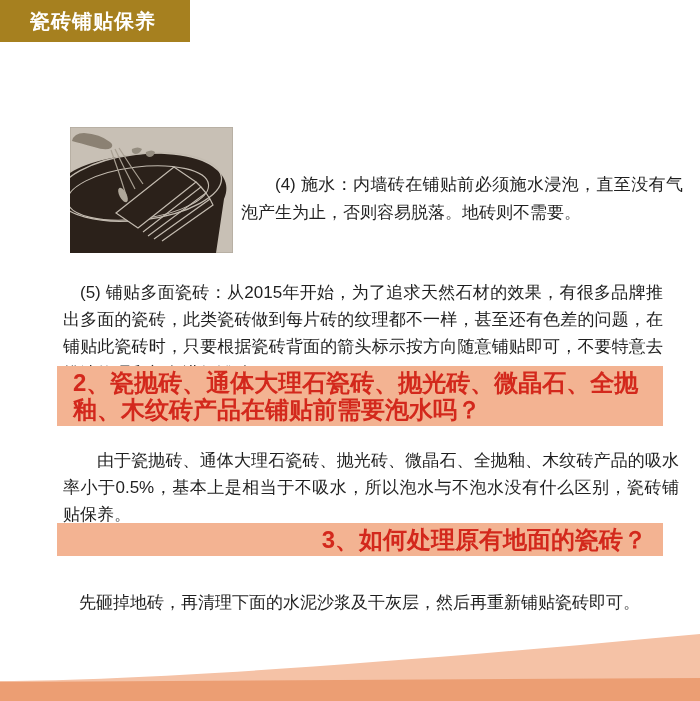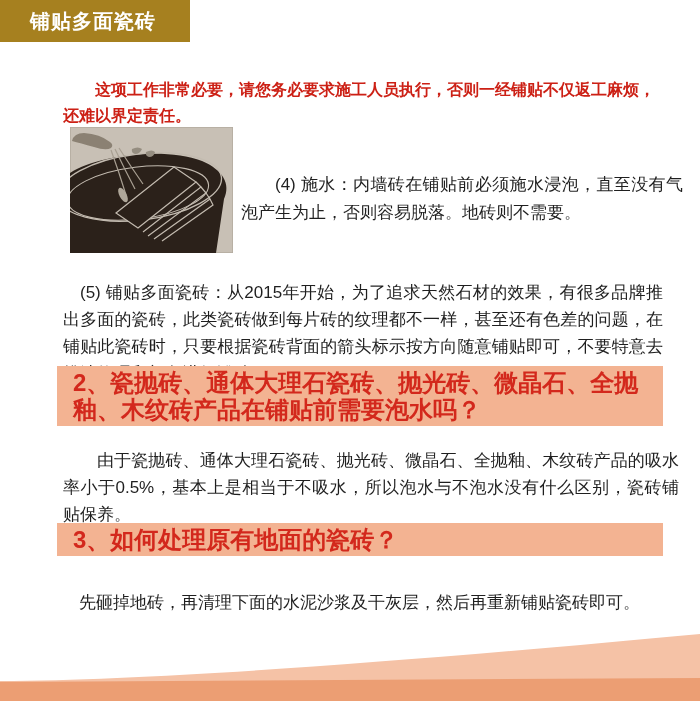--- a/index.html
+++ b/index.html
@@ -23,35 +23,34 @@
   .para{color:#1F1F1F;font-size:17px;line-height:27px;position:absolute;text-align:justify;}
   .p4{left:241px;top:154px;width:442px;line-height:28px;text-indent:2em;}
   .p5{left:63px;top:262px;width:600px;text-indent:1em;}
   .a2{left:63px;top:430px;width:616px;text-indent:2em;}
   .a3{left:57px;top:572px;width:614px;text-indent:1.3em;}
 
   
   .q-band{position:absolute;left:57px;width:606px;background:#F3B392;color:#D3281C;
     font-size:24px;font-weight:bold;line-height:27px;padding:3px 16px;box-sizing:border-box;}
   .q2{top:366px;}
-  .q3{top:523px;height:33px;}
+  .q3{top:523px;height:33px;text-align:right;}
 
   
   .footer{position:absolute;left:0;top:630px;width:700px;height:71px;}
 </style>
 </head>
 <body>
 
 <div class="page">
 
   <div class="header-bar">
-    <span class="title">铺贴多面瓷砖</span>
+    <span class="title">瓷砖铺贴保养</span>
   </div>
 
-  <p class="intro">这项工作非常必要，请您务必要求施工人员执行，否则一经铺贴不仅返工麻烦，还难以界定责任。</p>
 
   <div class="illus">
     <svg width="163" height="126" viewBox="0 0 163 126">
 
       <rect x="0" y="0" width="163" height="126" fill="#C8C0B5" stroke="#B3AB9F" stroke-width="1.5"></rect>
 
       <path d="M0,46 C28,28 95,20 132,34 C153,43 161,57 154,72 L146,126 L0,126 Z" fill="#2B211A"></path>
 
       <g transform="rotate(-7 70 60)">
         <ellipse cx="70" cy="60" rx="82" ry="33" fill="none" stroke="#C3BBB0" stroke-width="1.3"></ellipse>

